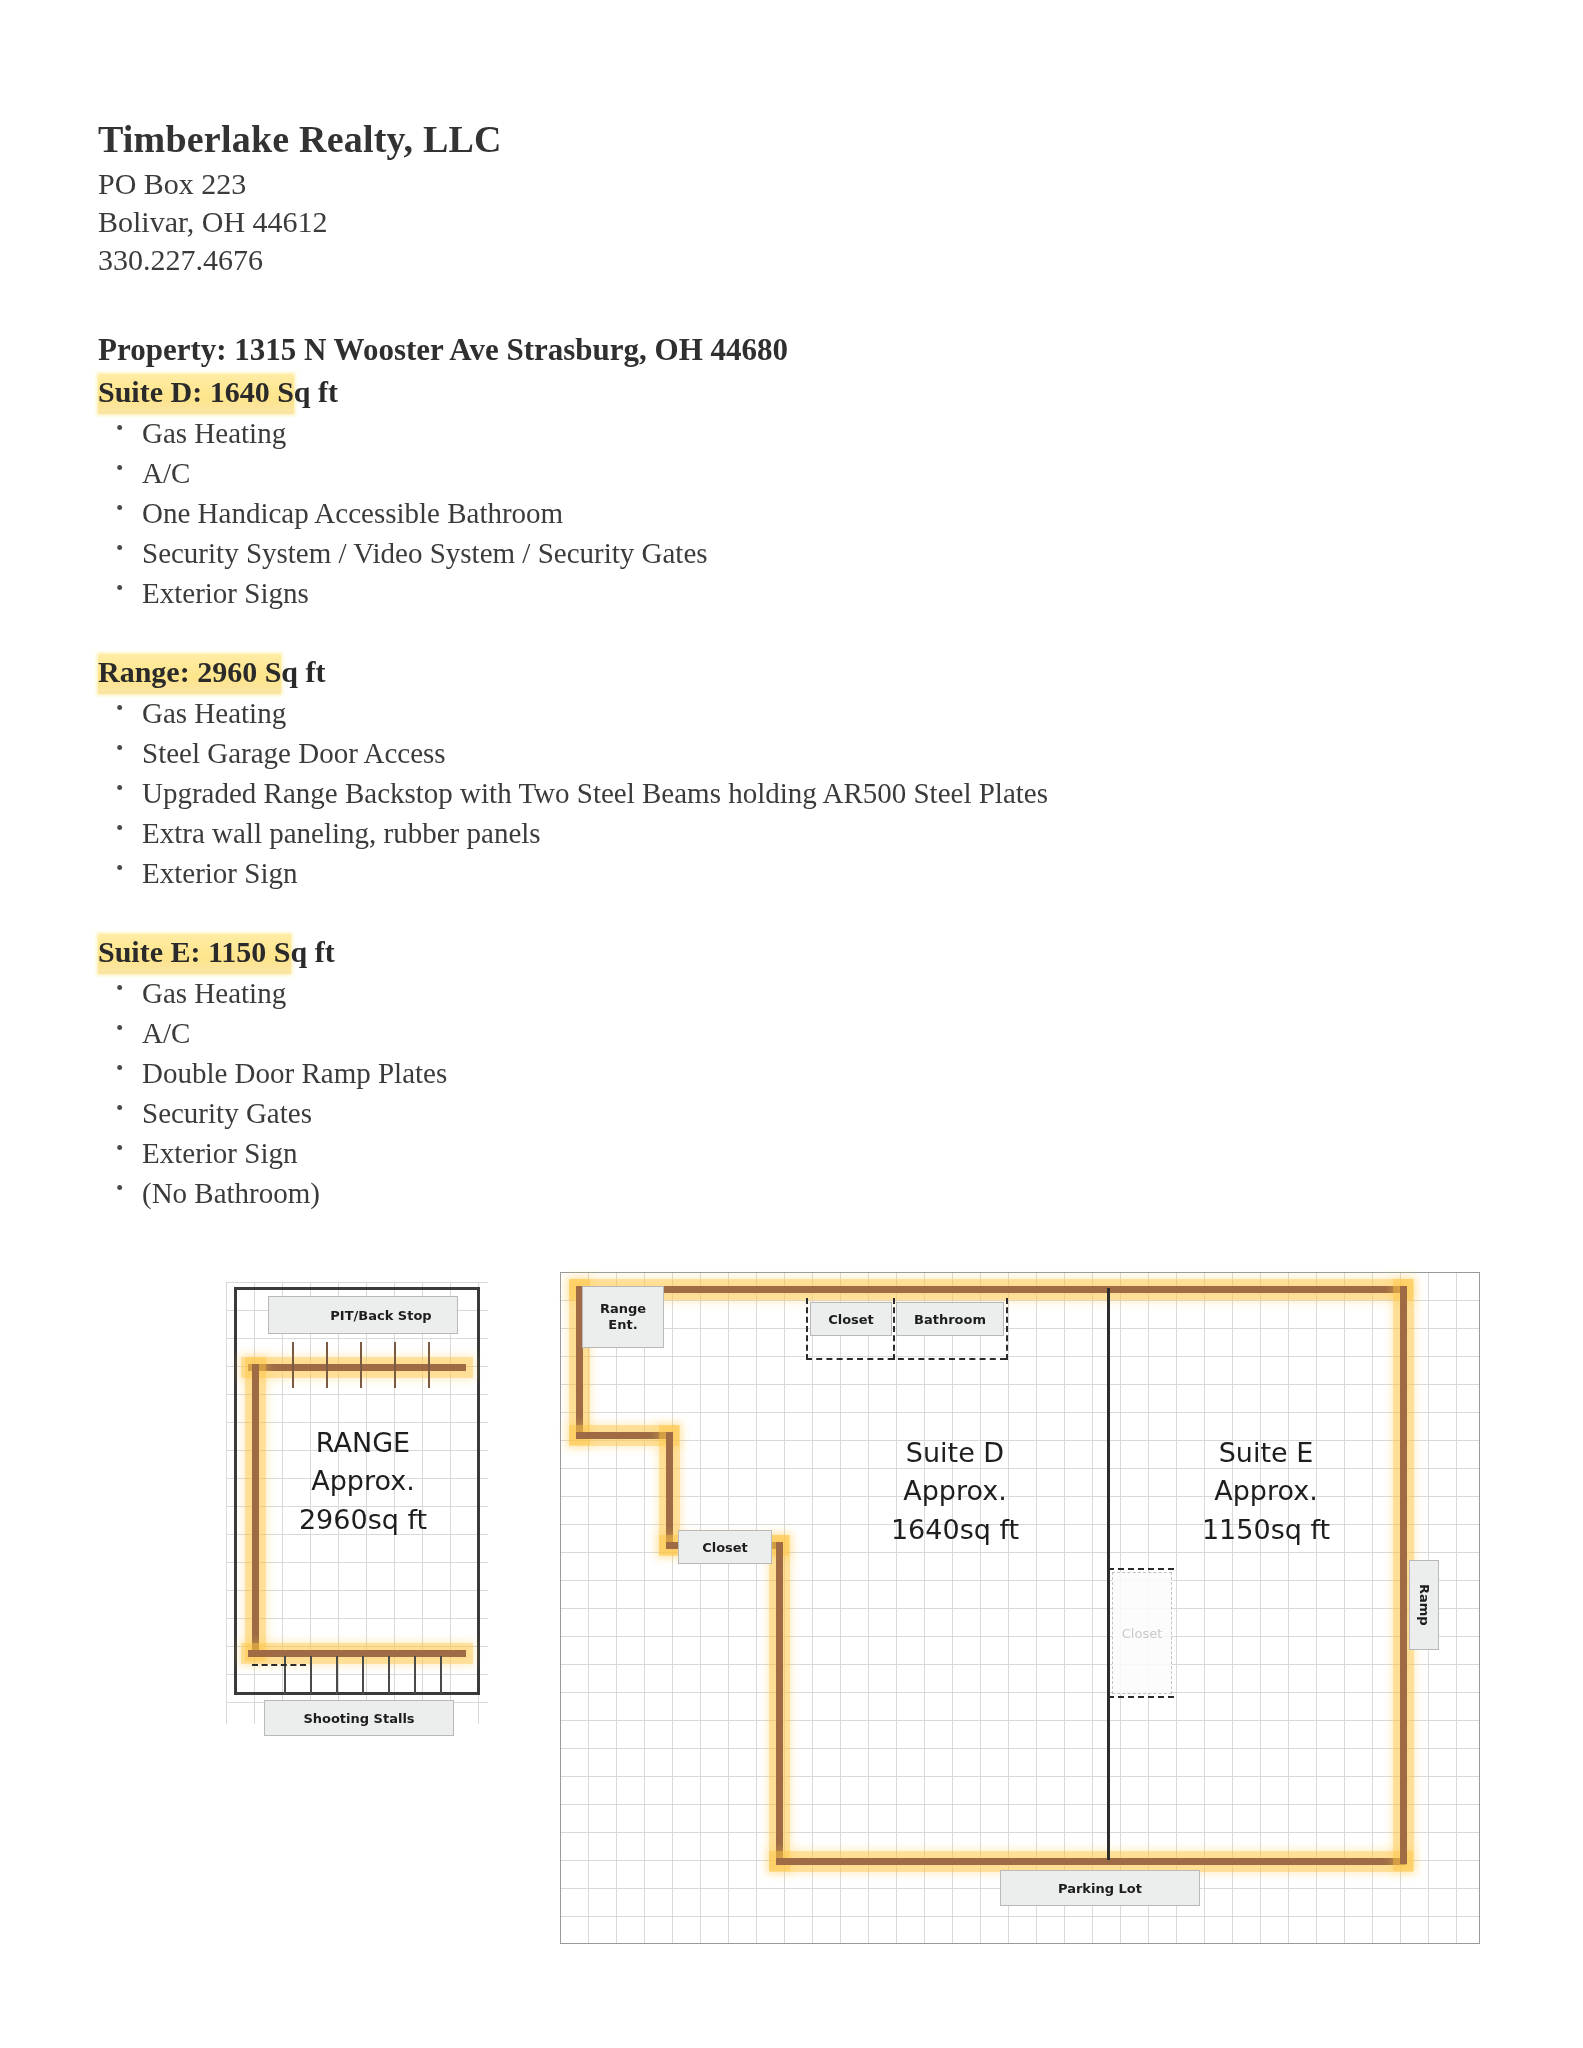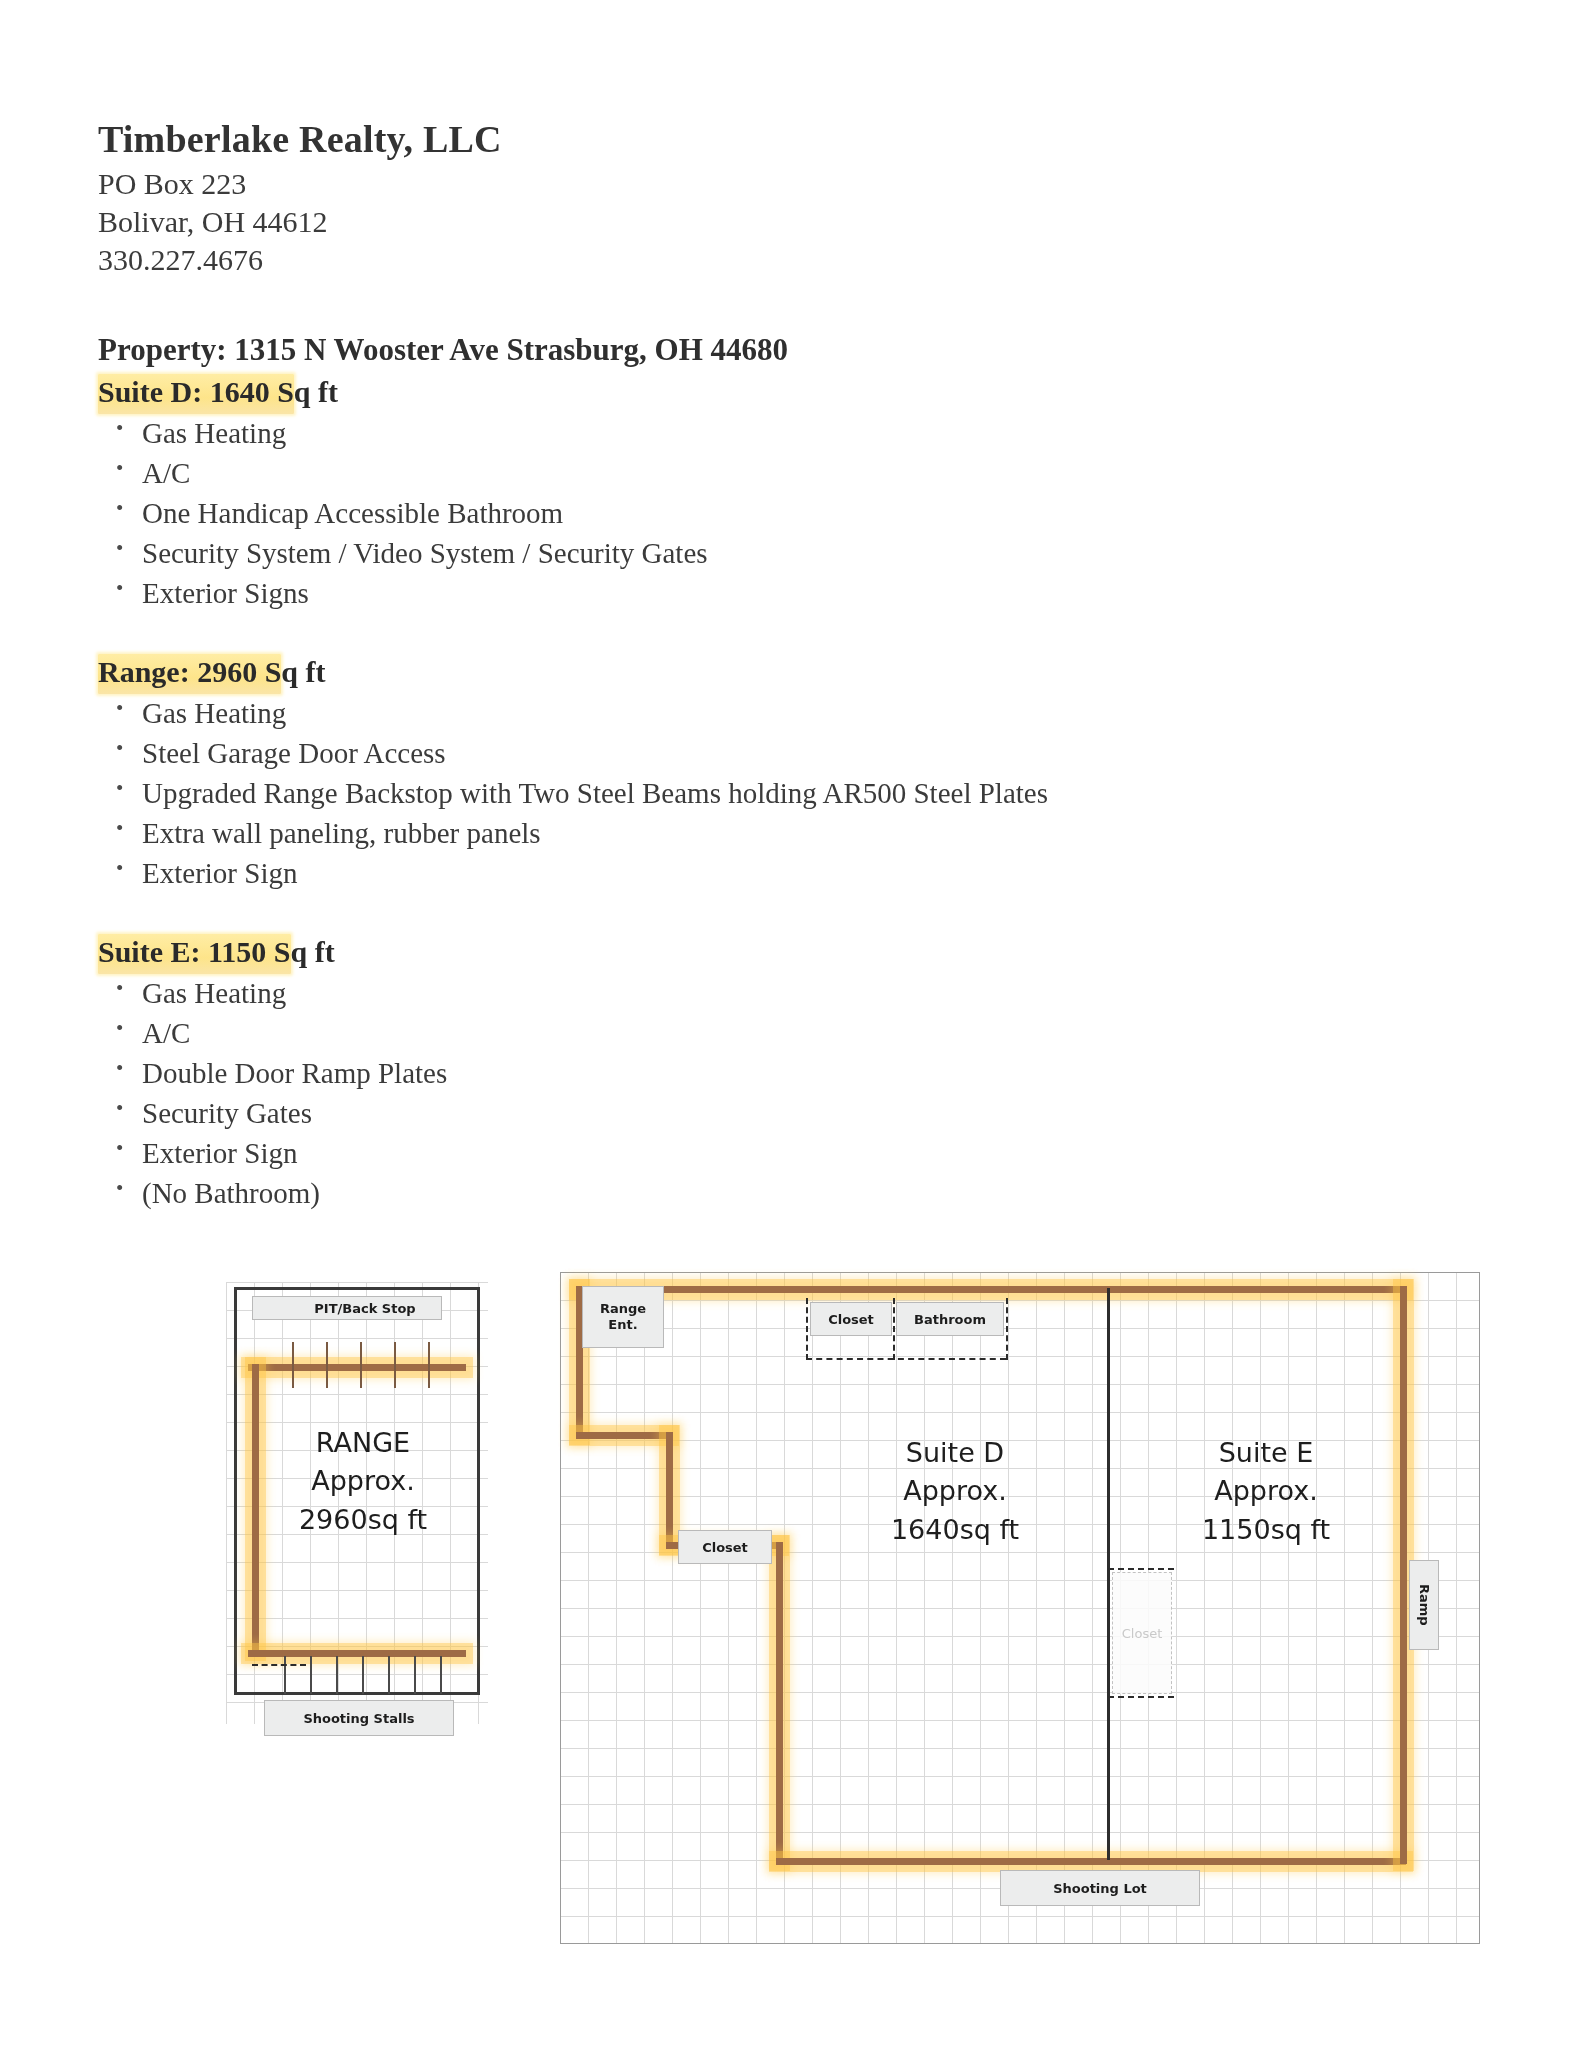--- a/index.html
+++ b/index.html
@@ -134,21 +134,21 @@
 
     <div class="stall" style="left:284px;top:384px;height:38px;"></div>
     <div class="stall" style="left:310px;top:384px;height:38px;"></div>
     <div class="stall" style="left:336px;top:384px;height:38px;"></div>
     <div class="stall" style="left:362px;top:384px;height:38px;"></div>
     <div class="stall" style="left:388px;top:384px;height:38px;"></div>
     <div class="stall" style="left:414px;top:384px;height:38px;"></div>
     <div class="stall" style="left:440px;top:384px;height:38px;"></div>
     <div class="dashline-h" style="left:252px;top:392px;width:54px;"></div>
 
-    <div class="lbl" style="left:252px;top:24px;width:190px;height:24px;padding-left:36px;">PIT/Back Stop</div>
+    <div class="lbl" style="left:268px;top:24px;width:190px;height:38px;padding-left:36px;">PIT/Back Stop</div>
 
     <div class="big-txt" style="left:252px;top:152px;width:222px;">RANGE
 Approx.
 2960sq ft</div>
 
     <div class="lbl" style="left:264px;top:428px;width:190px;height:36px;">Shooting Stalls</div>
 
     <div class="grid-bg suite-sheet"></div>
     <div class="suite-frame"></div>
 
@@ -176,21 +176,21 @@
 Ent.</div>
 
     <div class="lbl" style="left:810px;top:30px;width:82px;height:34px;">Closet</div>
 
     <div class="lbl" style="left:896px;top:30px;width:108px;height:34px;">Bathroom</div>
 
     <div class="lbl" style="left:678px;top:258px;width:94px;height:34px;">Closet</div>
 
     <div class="vert-lbl" style="left:1409px;top:288px;width:30px;height:90px;">Ramp</div>
 
-    <div class="lbl" style="left:1000px;top:598px;width:200px;height:36px;">Shooting Lot</div>
+    <div class="lbl" style="left:1000px;top:598px;width:200px;height:36px;">Parking Lot</div>
 
     <div class="big-txt" style="left:820px;top:162px;width:270px;">Suite D
 Approx.
 1640sq ft</div>
 
     <div class="big-txt" style="left:1138px;top:162px;width:256px;">Suite E
 Approx.
 1150sq ft</div>
 
   </div>

